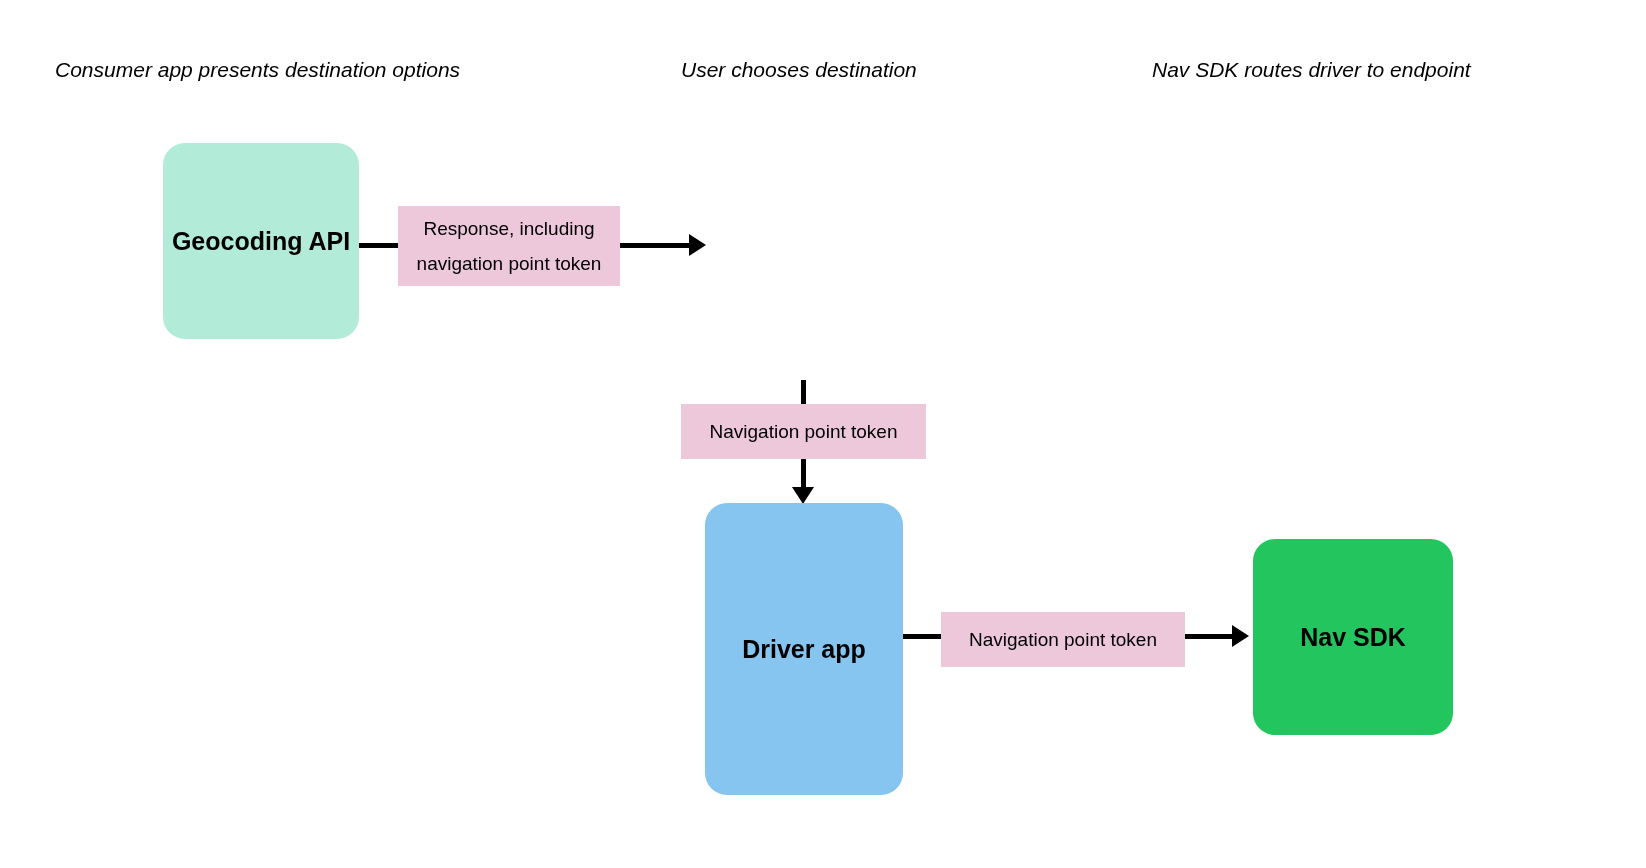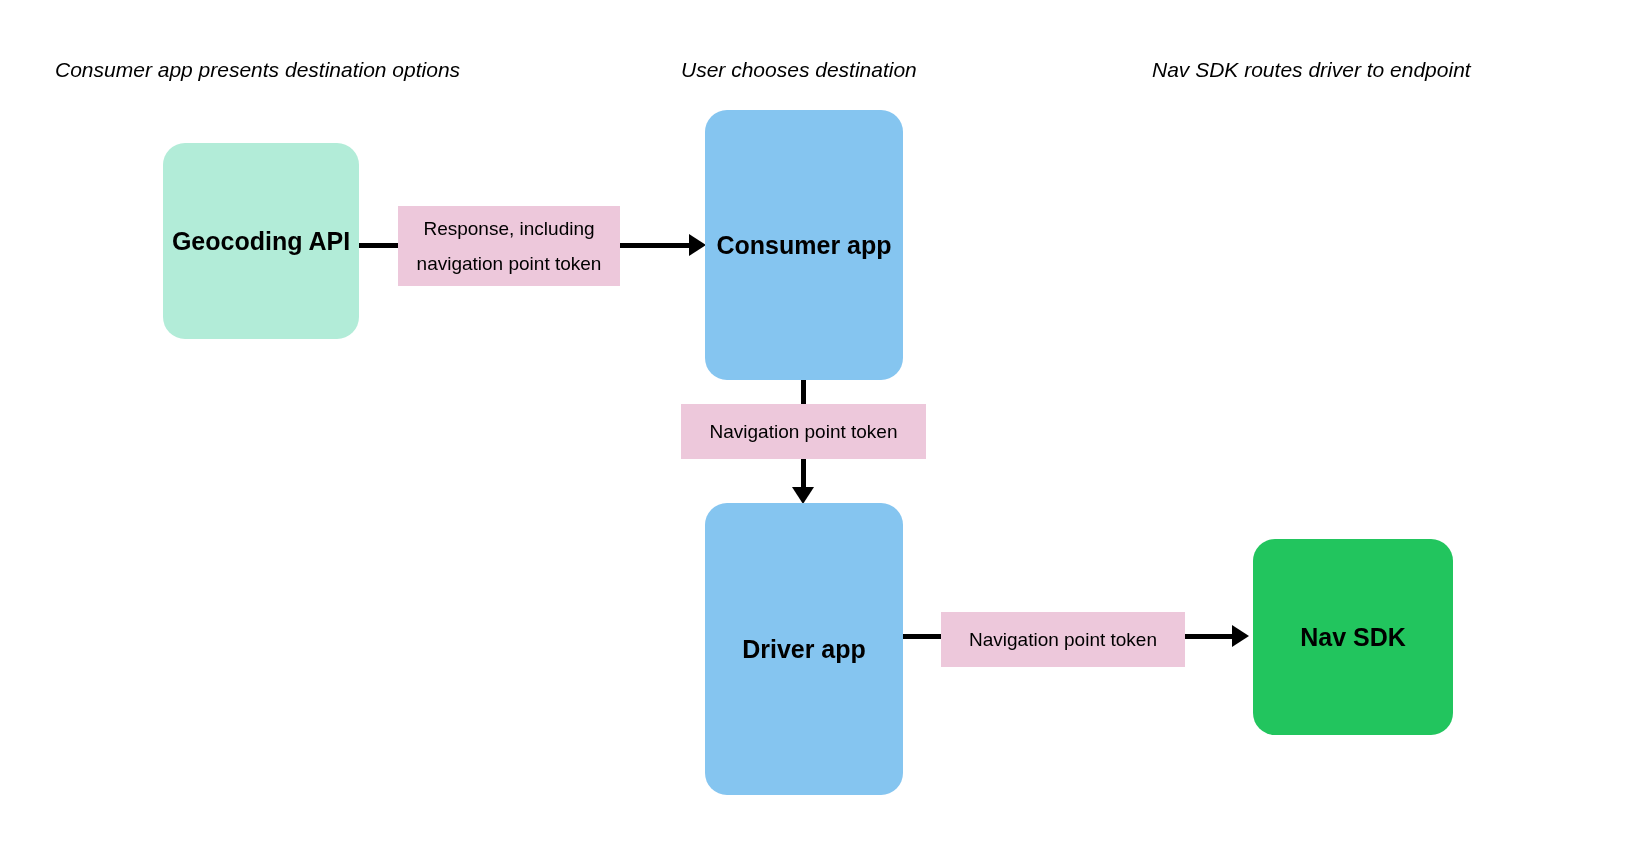--- a/index.html
+++ b/index.html
@@ -148,23 +148,20 @@
   <div class="conn-line v-line" id="line-consumer-driver"></div>
   <div class="arrowhead arrow-down" id="head-consumer-driver"></div>
 
   <div class="conn-line h-line" id="line-driver-navsdk"></div>
   <div class="arrowhead arrow-right" id="head-driver-navsdk"></div>
 
   <div class="node" id="node-geocoding">
     <span>Geocoding API</span>
   </div>
 
-  <div class="node" id="node-consumer">
-    <span>Consumer app</span>
-  </div>
 
   <div class="node" id="node-driver">
     <span>Driver app</span>
   </div>
 
   <div class="node" id="node-navsdk">
     <span>Nav SDK</span>
   </div>
 
   <div class="edge-label" id="label-response">Response, including navigation point token</div>

